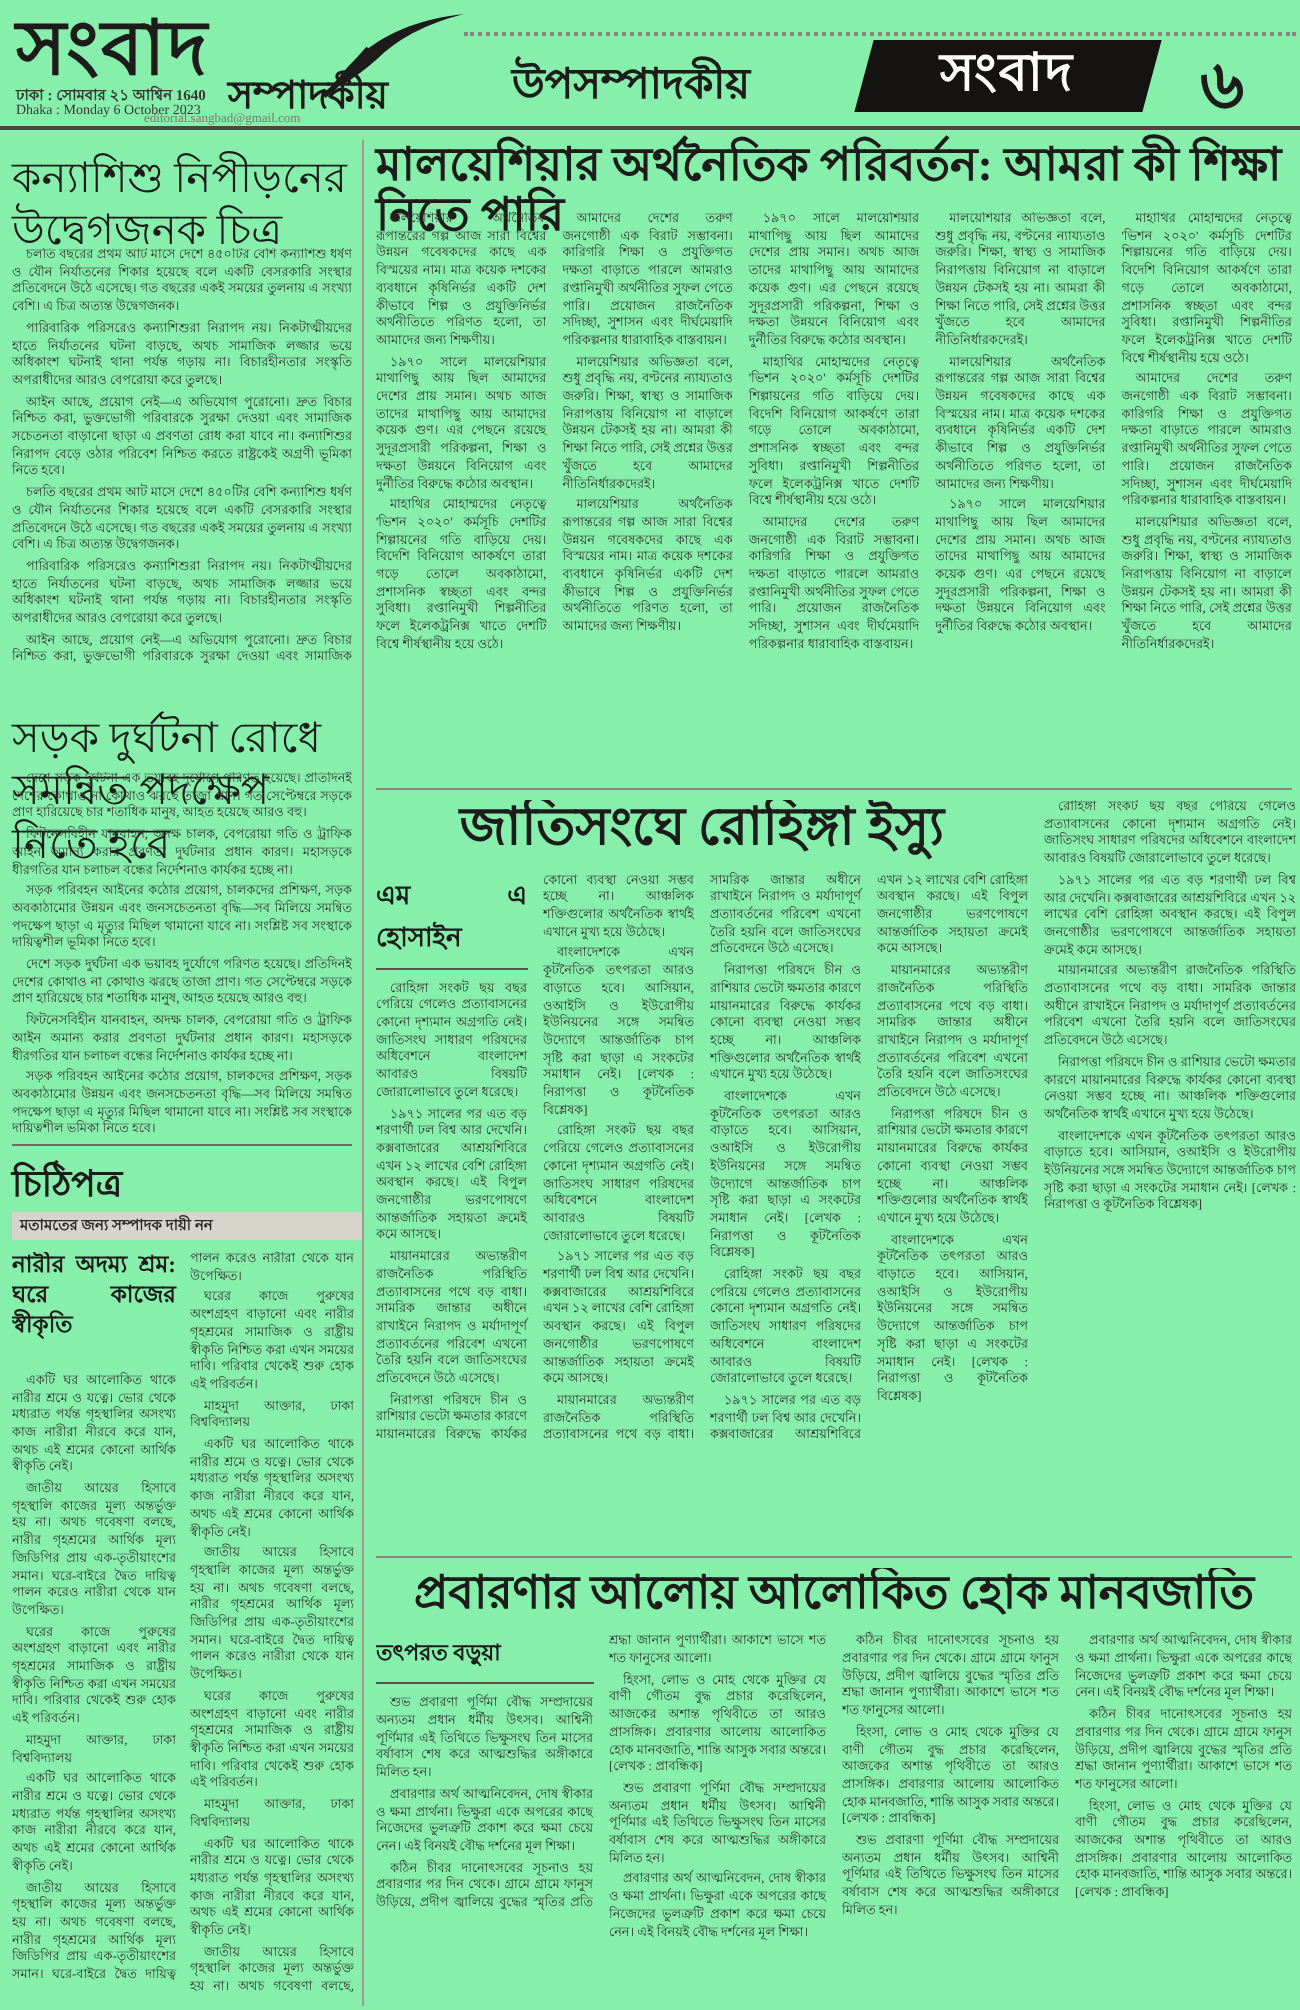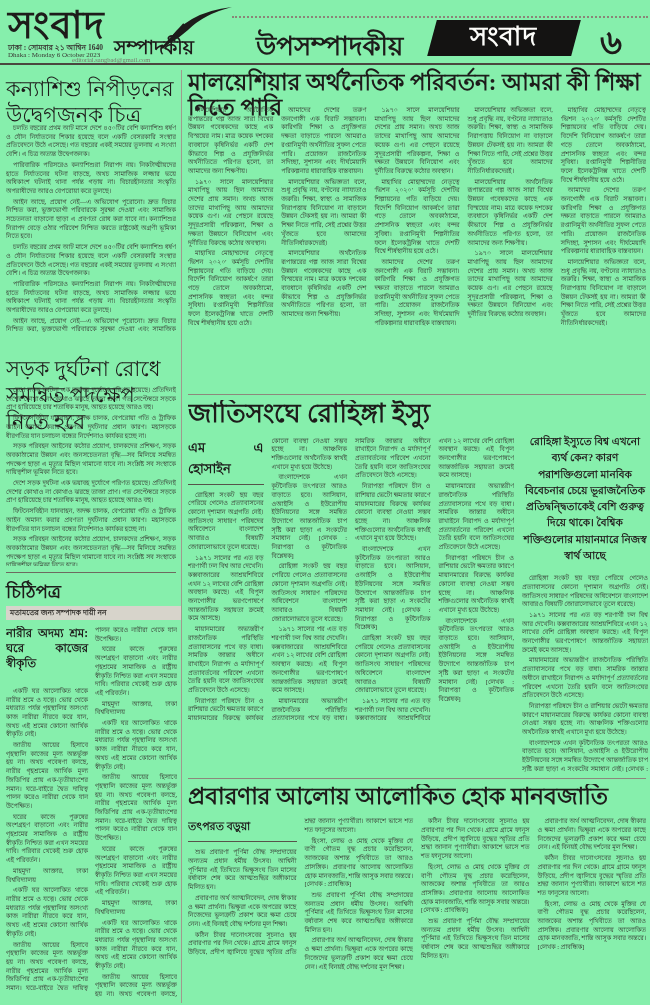--- a/index.html
+++ b/index.html
@@ -5,21 +5,21 @@
   html,body{margin:0;padding:0;background:#e8e6e0;}
   .page{position:relative;width:650px;height:1005px;margin:0 auto;background:#86efac;
         overflow:hidden;font-family:"Liberation Serif","DejaVu Serif",serif;color:#1d1c1a;}
   .abs{position:absolute;}
   
   .masthead{font-size:38px;font-weight:bold;line-height:1;letter-spacing:1px;}
   .dateline-bn{font-size:7.5px;font-weight:bold;color:#3a3834;}
   .dateline-en{font-size:7px;color:#3a3834;}
   .sec-left{font-size:19px;font-weight:bold;}
   .email{font-size:6.5px;color:#7b766c;}
-  .sec-center{font-size:26px;font-weight:bold;}
+  .sec-center{font-size:21px;font-weight:bold;}
   .dotted{border-top:2px dotted #8a8578;height:0;}
   .logo-box{background:#141312;transform:skewX(-15deg);display:flex;align-items:center;justify-content:center;}
   .logo-box span{transform:skewX(15deg);color:#fdfdfa;font-size:26px;font-weight:bold;letter-spacing:1px;}
   .pagenum{font-size:34px;font-weight:bold;}
   .hrule{border-top:2px solid #4a473f;height:0;}
   .thinrule{border-top:1px solid #8d887c;height:0;}
   .vrule{border-left:1px solid #a09a8d;width:0;}
   
   .ed-title{font-size:21px;font-weight:normal;line-height:1.25;}
   .rail-rule{border-top:1.5px solid #6e6a60;height:0;}
@@ -28,21 +28,21 @@
   
   .body-block{overflow:hidden;text-align:justify;}
   .body-block p{font-size:6.4px;line-height:1.36;margin:0 0 2px 0;text-indent:7px;color:#32302b;}
   .cols2{column-count:2;column-gap:7px;}
   .cols4{column-count:4;column-gap:8px;}
   .cols5{column-count:5;column-gap:8px;}
   .byline{font-size:11px;font-weight:bold;border-bottom:1px solid #57534a;
           padding-bottom:4px;margin:1px 0 6px 0;text-indent:0;break-inside:avoid;}
   .letter-title-inline{font-size:11.5px;font-weight:bold;line-height:1.3;margin-bottom:16px;break-inside:avoid;}
   .headline1{font-size:23px;font-weight:bold;text-align:left;line-height:1.1;}
-  .headline-span{column-span:all;font-size:26px;font-weight:bold;text-align:left;margin:0 0 8px 0;line-height:1.1;}
+  .headline-span{column-span:all;font-size:26px;font-weight:bold;text-align:center;margin:0 0 8px 0;line-height:1.1;}
   .headline-span.h3{font-size:23px;}
   .pull-quote{font-size:10.5px;font-weight:bold;text-align:center;line-height:1.55;color:#23221f;
               margin:34px 0 10px 0;}
   .quill{display:block;}
 </style>
 </head>
 <body>
 
 <div class="page">
 
@@ -151,21 +151,20 @@
       <p>নিরাপত্তা পরিষদে চীন ও রাশিয়ার ভেটো ক্ষমতার কারণে মায়ানমারের বিরুদ্ধে কার্যকর কোনো ব্যবস্থা নেওয়া সম্ভব হচ্ছে না। আঞ্চলিক শক্তিগুলোর অর্থনৈতিক স্বার্থই এখানে মুখ্য হয়ে উঠেছে।</p>
       <p>বাংলাদেশকে এখন কূটনৈতিক তৎপরতা আরও বাড়াতে হবে। আসিয়ান, ওআইসি ও ইউরোপীয় ইউনিয়নের সঙ্গে সমন্বিত উদ্যোগে আন্তর্জাতিক চাপ সৃষ্টি করা ছাড়া এ সংকটের সমাধান নেই। [লেখক : নিরাপত্তা ও কূটনৈতিক বিশ্লেষক]</p>
       <p>রোহিঙ্গা সংকট ছয় বছর পেরিয়ে গেলেও প্রত্যাবাসনের কোনো দৃশ্যমান অগ্রগতি নেই। জাতিসংঘ সাধারণ পরিষদের অধিবেশনে বাংলাদেশ আবারও বিষয়টি জোরালোভাবে তুলে ধরেছে।</p>
       <p>১৯৭১ সালের পর এত বড় শরণার্থী ঢল বিশ্ব আর দেখেনি। কক্সবাজারের আশ্রয়শিবিরে এখন ১২ লাখের বেশি রোহিঙ্গা অবস্থান করছে। এই বিপুল জনগোষ্ঠীর ভরণপোষণে আন্তর্জাতিক সহায়তা ক্রমেই কমে আসছে।</p>
       <p>মায়ানমারের অভ্যন্তরীণ রাজনৈতিক পরিস্থিতি প্রত্যাবাসনের পথে বড় বাধা। সামরিক জান্তার অধীনে রাখাইনে নিরাপদ ও মর্যাদাপূর্ণ প্রত্যাবর্তনের পরিবেশ এখনো তৈরি হয়নি বলে জাতিসংঘের প্রতিবেদনে উঠে এসেছে।</p>
       <p>নিরাপত্তা পরিষদে চীন ও রাশিয়ার ভেটো ক্ষমতার কারণে মায়ানমারের বিরুদ্ধে কার্যকর কোনো ব্যবস্থা নেওয়া সম্ভব হচ্ছে না। আঞ্চলিক শক্তিগুলোর অর্থনৈতিক স্বার্থই এখানে মুখ্য হয়ে উঠেছে।</p>
       <p>বাংলাদেশকে এখন কূটনৈতিক তৎপরতা আরও বাড়াতে হবে। আসিয়ান, ওআইসি ও ইউরোপীয় ইউনিয়নের সঙ্গে সমন্বিত উদ্যোগে আন্তর্জাতিক চাপ সৃষ্টি করা ছাড়া এ সংকটের সমাধান নেই। [লেখক : নিরাপত্তা ও কূটনৈতিক বিশ্লেষক]</p>
     </div>
 
   <div class="abs body-block" style="left:522px;top:400px;width:126px;height:372px;">
-    <div class="pull-quote">রোহিঙ্গা ইস্যুতে বিশ্ব এখনো ব্যর্থ কেন? কারণ পরাশক্তিগুলো মানবিক বিবেচনার চেয়ে ভূরাজনৈতিক প্রতিদ্বন্দ্বিতাকেই বেশি গুরুত্ব দিয়ে থাকে। বৈশ্বিক শক্তিগুলোর মায়ানমারে নিজস্ব স্বার্থ আছে</div>
   <p>রোহিঙ্গা সংকট ছয় বছর পেরিয়ে গেলেও প্রত্যাবাসনের কোনো দৃশ্যমান অগ্রগতি নেই। জাতিসংঘ সাধারণ পরিষদের অধিবেশনে বাংলাদেশ আবারও বিষয়টি জোরালোভাবে তুলে ধরেছে।</p>
       <p>১৯৭১ সালের পর এত বড় শরণার্থী ঢল বিশ্ব আর দেখেনি। কক্সবাজারের আশ্রয়শিবিরে এখন ১২ লাখের বেশি রোহিঙ্গা অবস্থান করছে। এই বিপুল জনগোষ্ঠীর ভরণপোষণে আন্তর্জাতিক সহায়তা ক্রমেই কমে আসছে।</p>
       <p>মায়ানমারের অভ্যন্তরীণ রাজনৈতিক পরিস্থিতি প্রত্যাবাসনের পথে বড় বাধা। সামরিক জান্তার অধীনে রাখাইনে নিরাপদ ও মর্যাদাপূর্ণ প্রত্যাবর্তনের পরিবেশ এখনো তৈরি হয়নি বলে জাতিসংঘের প্রতিবেদনে উঠে এসেছে।</p>
       <p>নিরাপত্তা পরিষদে চীন ও রাশিয়ার ভেটো ক্ষমতার কারণে মায়ানমারের বিরুদ্ধে কার্যকর কোনো ব্যবস্থা নেওয়া সম্ভব হচ্ছে না। আঞ্চলিক শক্তিগুলোর অর্থনৈতিক স্বার্থই এখানে মুখ্য হয়ে উঠেছে।</p>
       <p>বাংলাদেশকে এখন কূটনৈতিক তৎপরতা আরও বাড়াতে হবে। আসিয়ান, ওআইসি ও ইউরোপীয় ইউনিয়নের সঙ্গে সমন্বিত উদ্যোগে আন্তর্জাতিক চাপ সৃষ্টি করা ছাড়া এ সংকটের সমাধান নেই। [লেখক : নিরাপত্তা ও কূটনৈতিক বিশ্লেষক]</p>
     </div>
 
   <div class="abs thinrule" style="left:188px;top:778px;width:458px;"></div>
 
   <div class="abs body-block cols4" style="left:188px;top:784px;width:458px;height:219px;">

